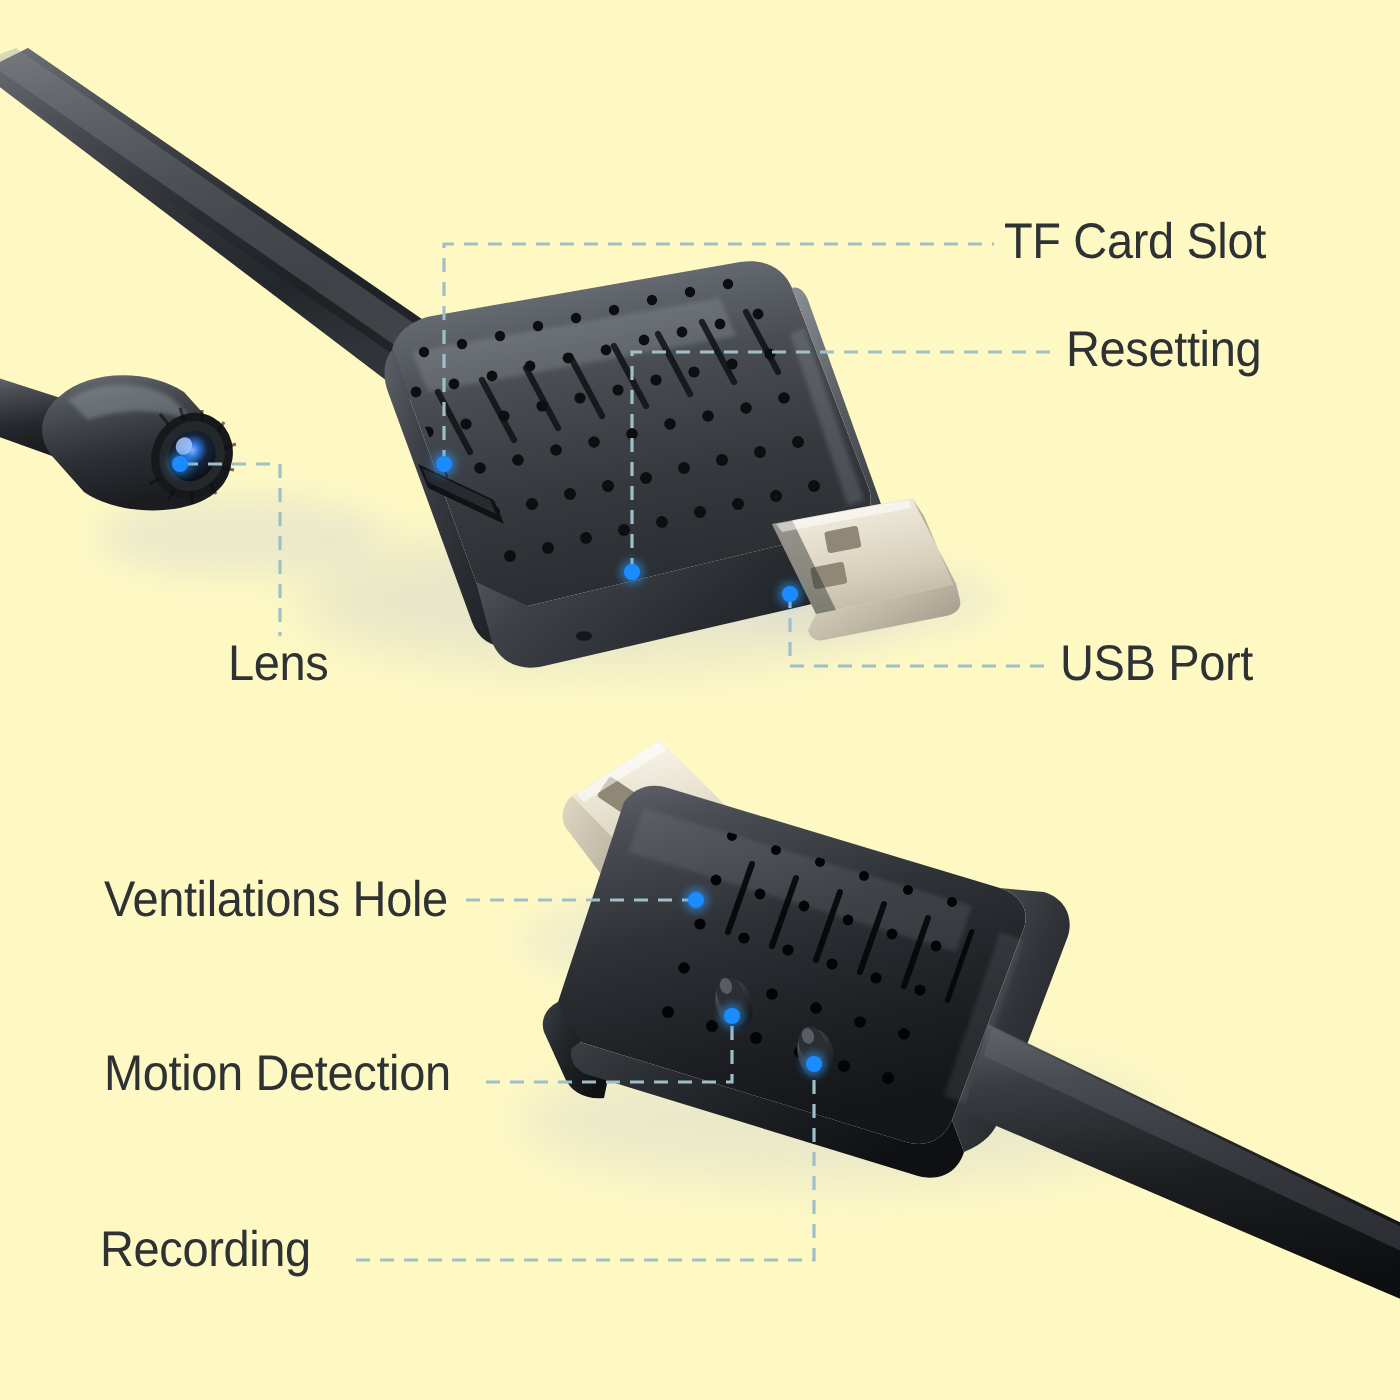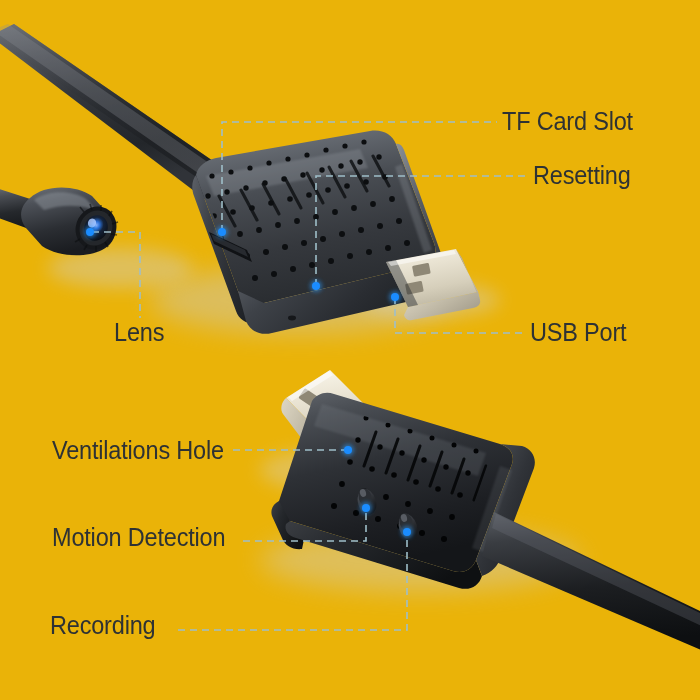--- a/index.html
+++ b/index.html
@@ -4,21 +4,21 @@
 <style>
   html, body {
     margin: 0;
     padding: 0;
     background: #ffffff;
   }
   #stage {
     position: relative;
     width: 700px;
     height: 700px;
-    background: #eab308;
+    background: #fef9c3;
     overflow: hidden;
     font-family: "Liberation Sans", "DejaVu Sans", sans-serif;
   }
   #art {
     position: absolute;
     left: 0; top: 0;
     width: 700px;
     height: 700px;
   }
   .label {

